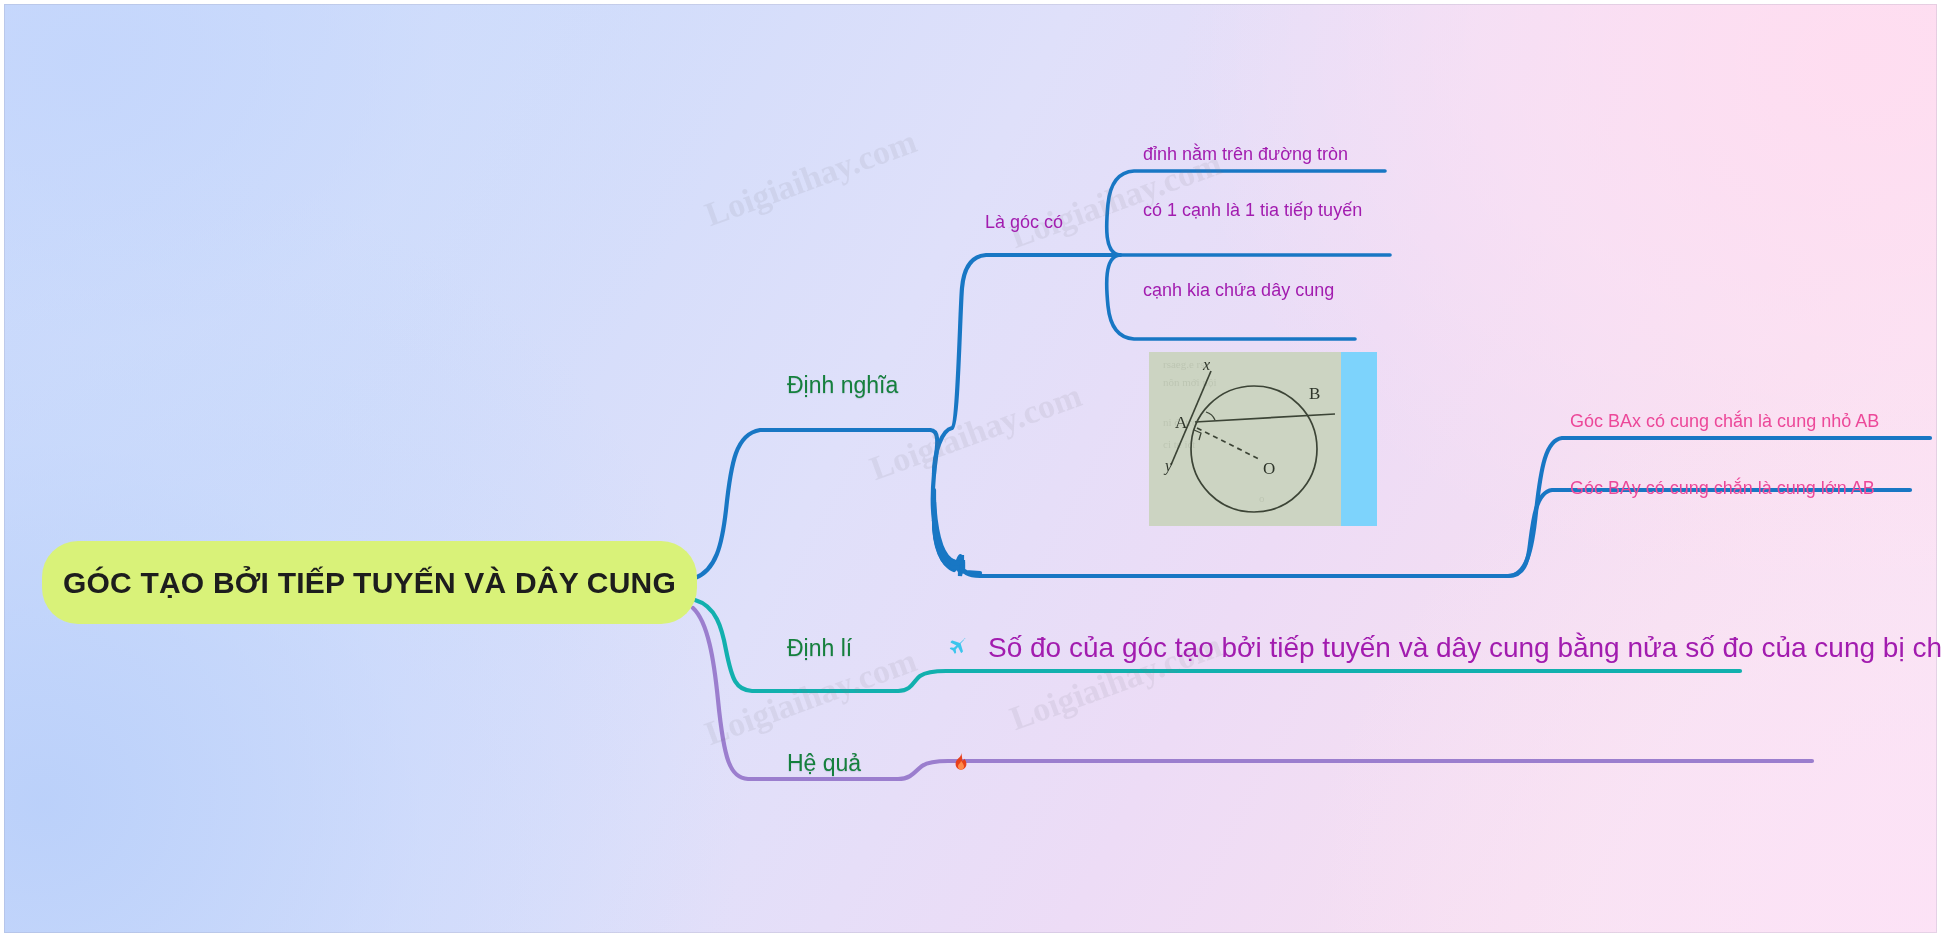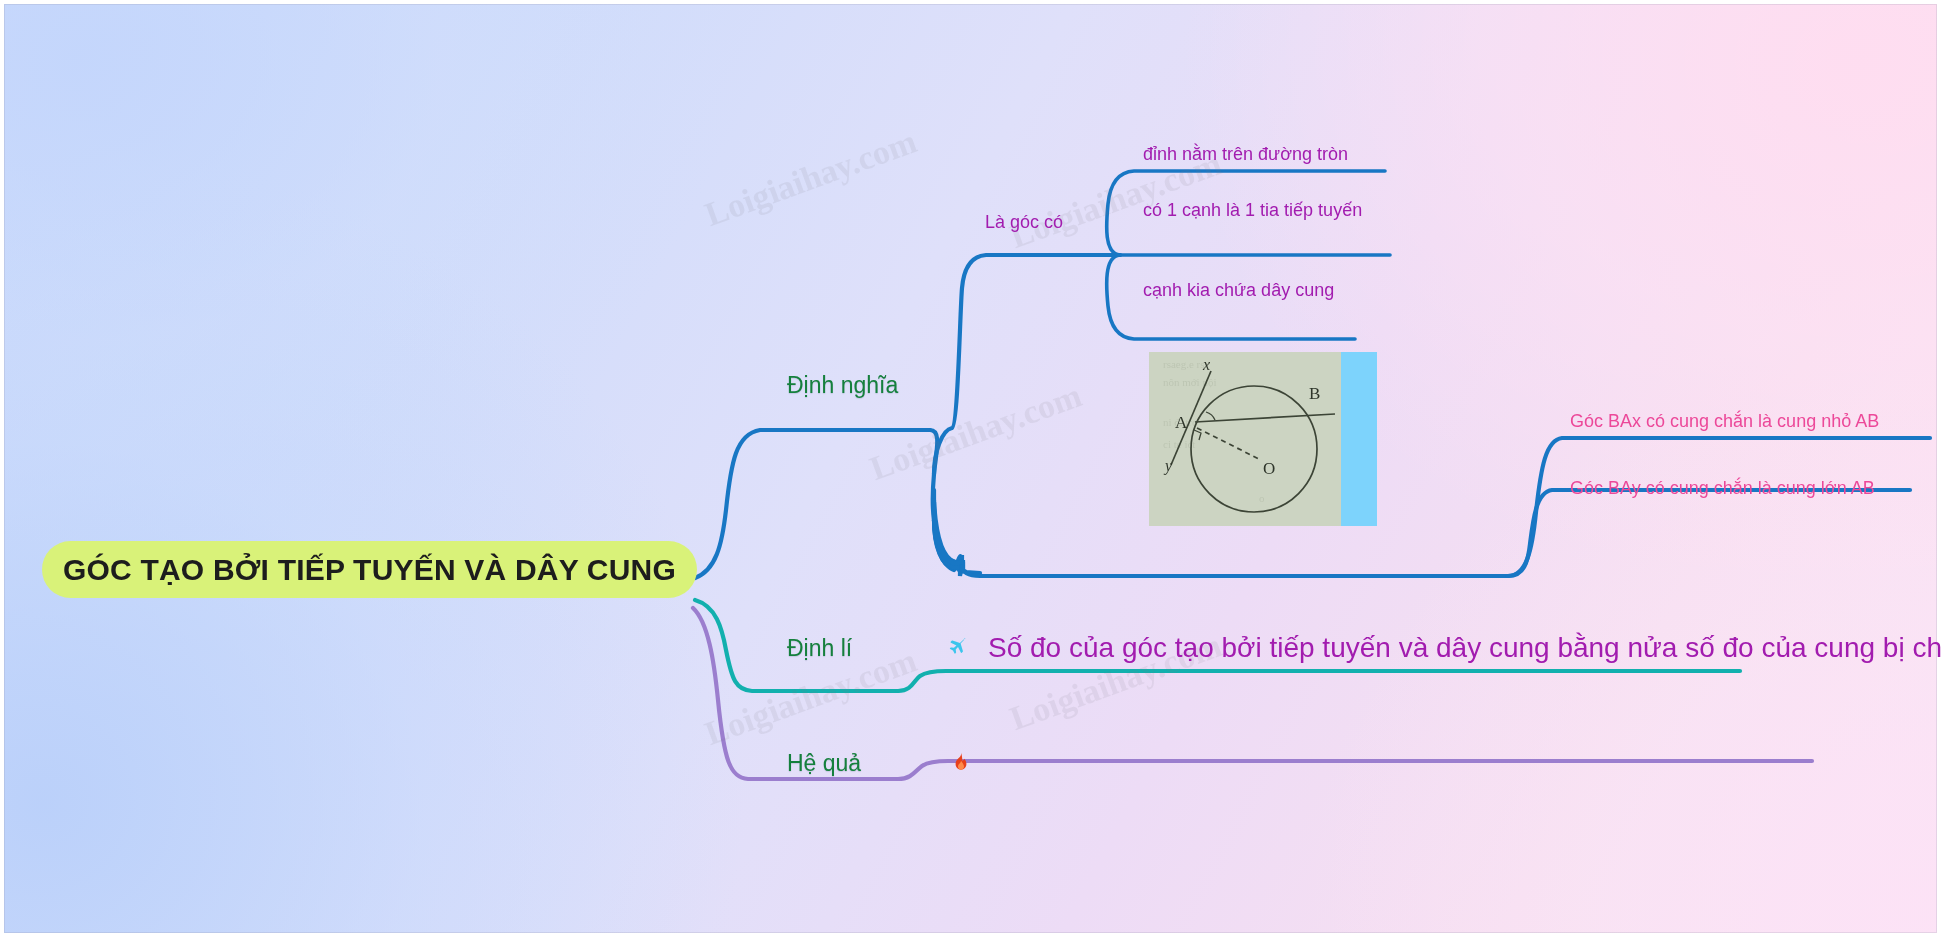--- a/index.html
+++ b/index.html
@@ -36,21 +36,21 @@
     pointer-events: none;
   }
   .node {
     position: absolute;
     white-space: nowrap;
   }
 
   
   #root-node {
     left: 42px; top: 541px;
-    width: 655px; height: 57px;
+    width: 655px; height: 83px;
     background: #d9f279;
     border-radius: 36px;
     display: flex;
     align-items: center;
     justify-content: center;
   }
   #root-node .root-label {
     font-size: 30px;
     font-weight: bold;
     color: #1d1d1d;

